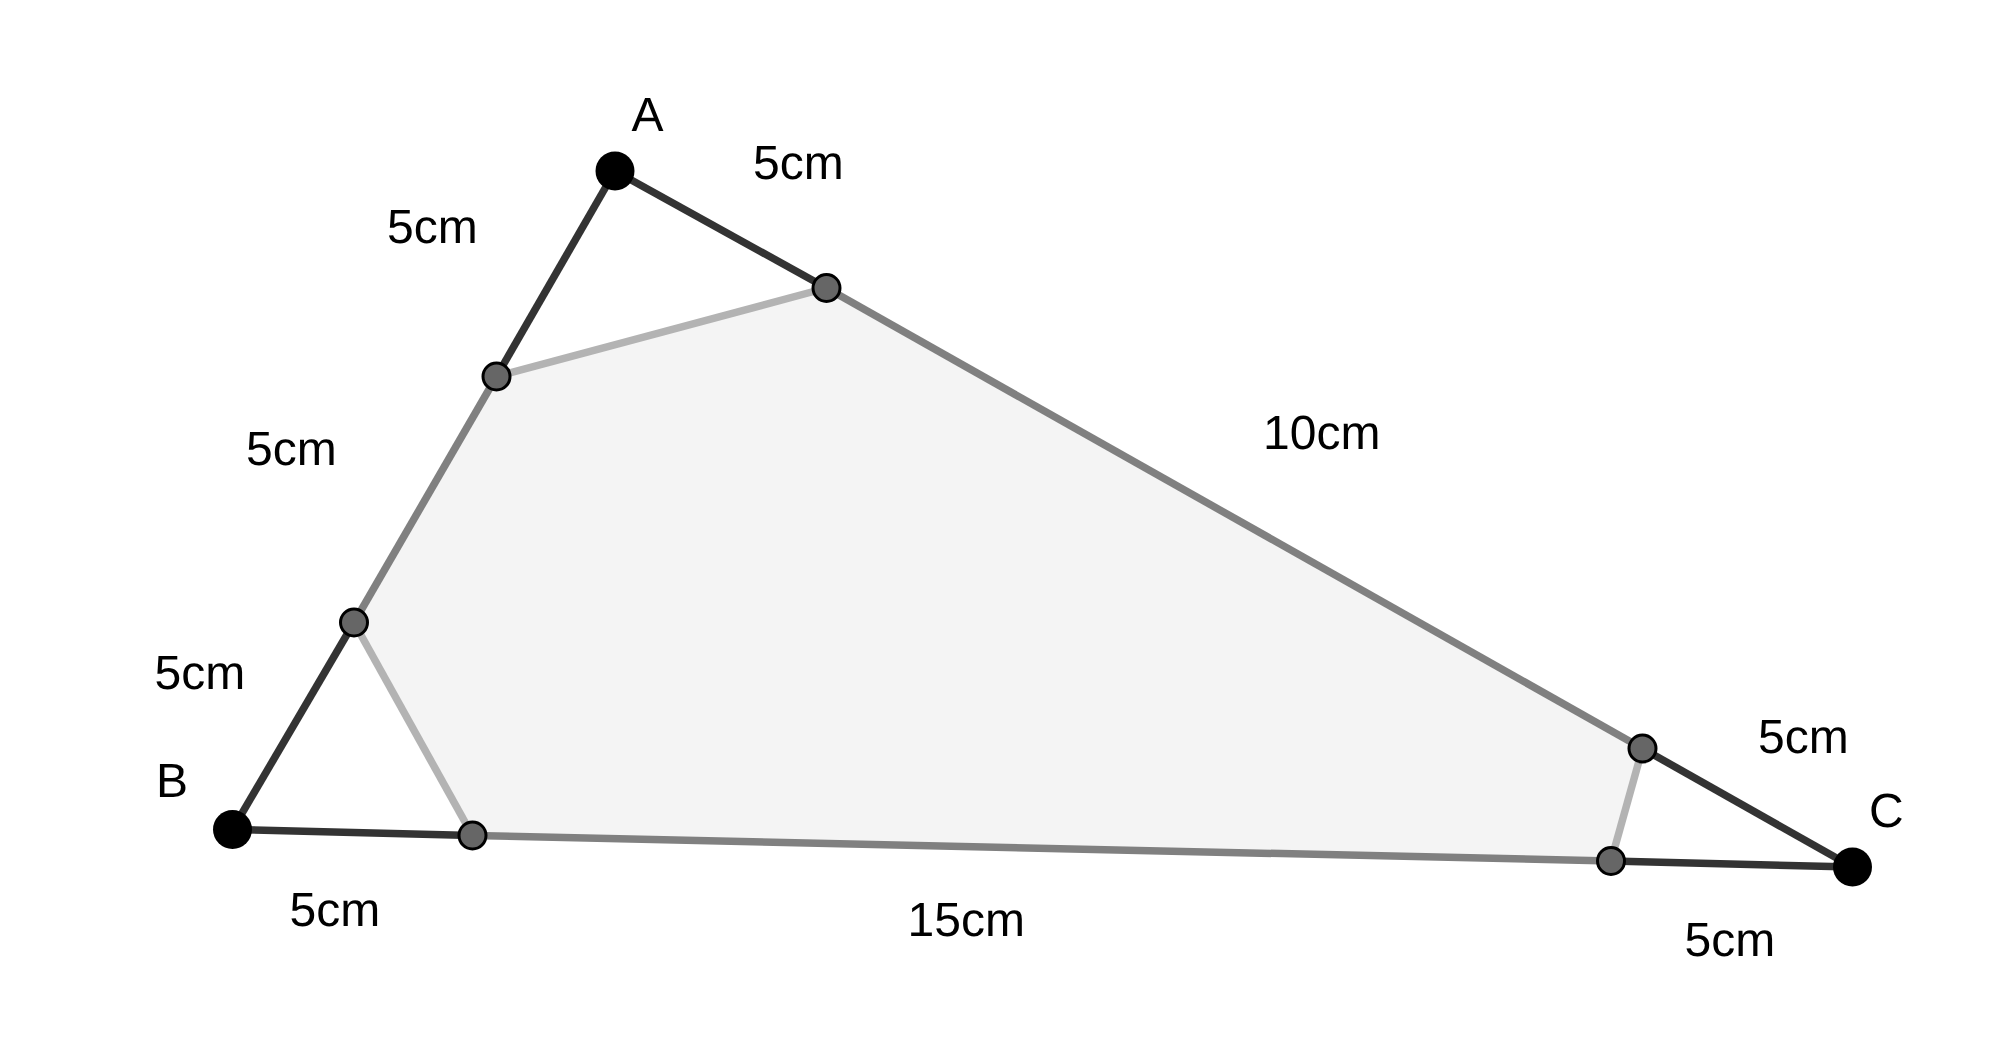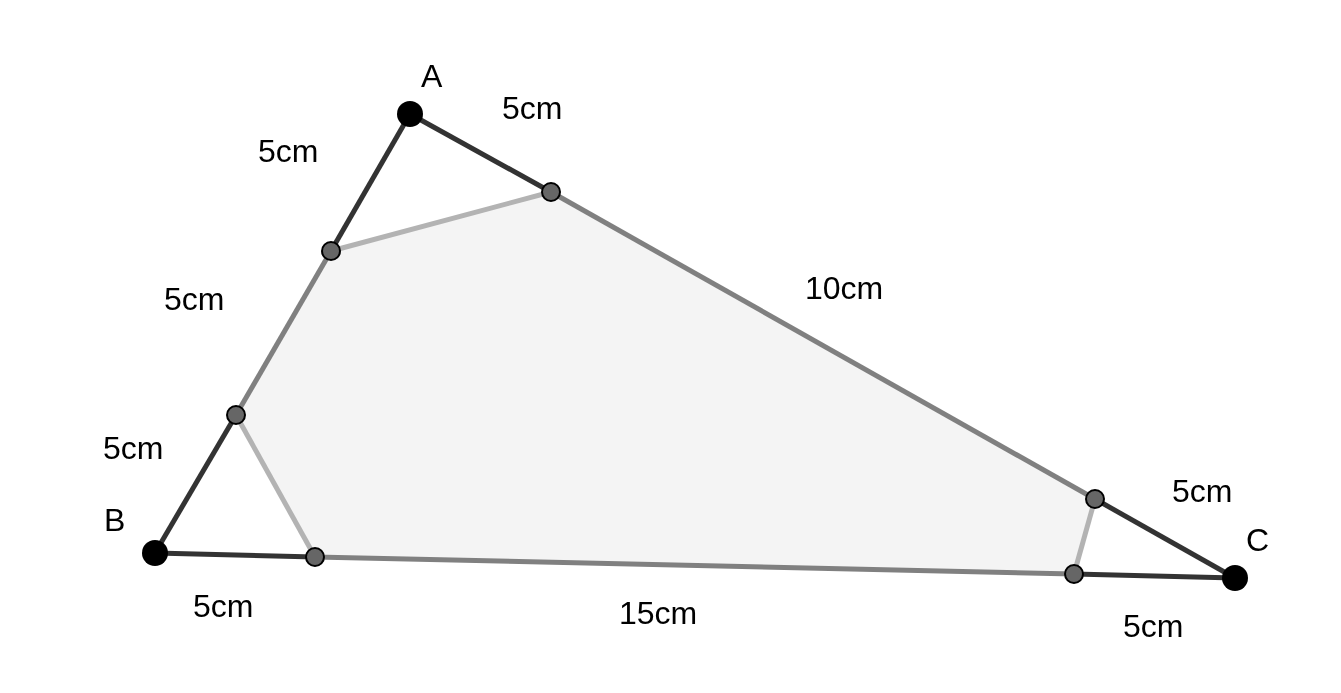--- a/index.html
+++ b/index.html
@@ -43,16 +43,16 @@
 
 <div class="lbl" style="left:421px;top:60px;">A</div>
 <div class="lbl" style="left:104px;top:504px;">B</div>
 <div class="lbl" style="left:1246px;top:524px;">C</div>
 
 <div class="lbl" style="left:502px;top:92px;">5cm</div>
 <div class="lbl" style="left:258px;top:135px;">5cm</div>
 <div class="lbl" style="left:164px;top:283px;">5cm</div>
 <div class="lbl" style="left:103px;top:432px;">5cm</div>
 <div class="lbl" style="left:193px;top:590px;">5cm</div>
-<div class="lbl" style="left:619px;top:597px;">15cm</div>
-<div class="lbl" style="left:805px;top:272px;">10cm</div>
+<div class="lbl" style="left:605px;top:597px;">15cm</div>
+<div class="lbl" style="left:842px;top:272px;">10cm</div>
 <div class="lbl" style="left:1172px;top:475px;">5cm</div>
 <div class="lbl" style="left:1123px;top:610px;">5cm</div>
 
 </body></html>

